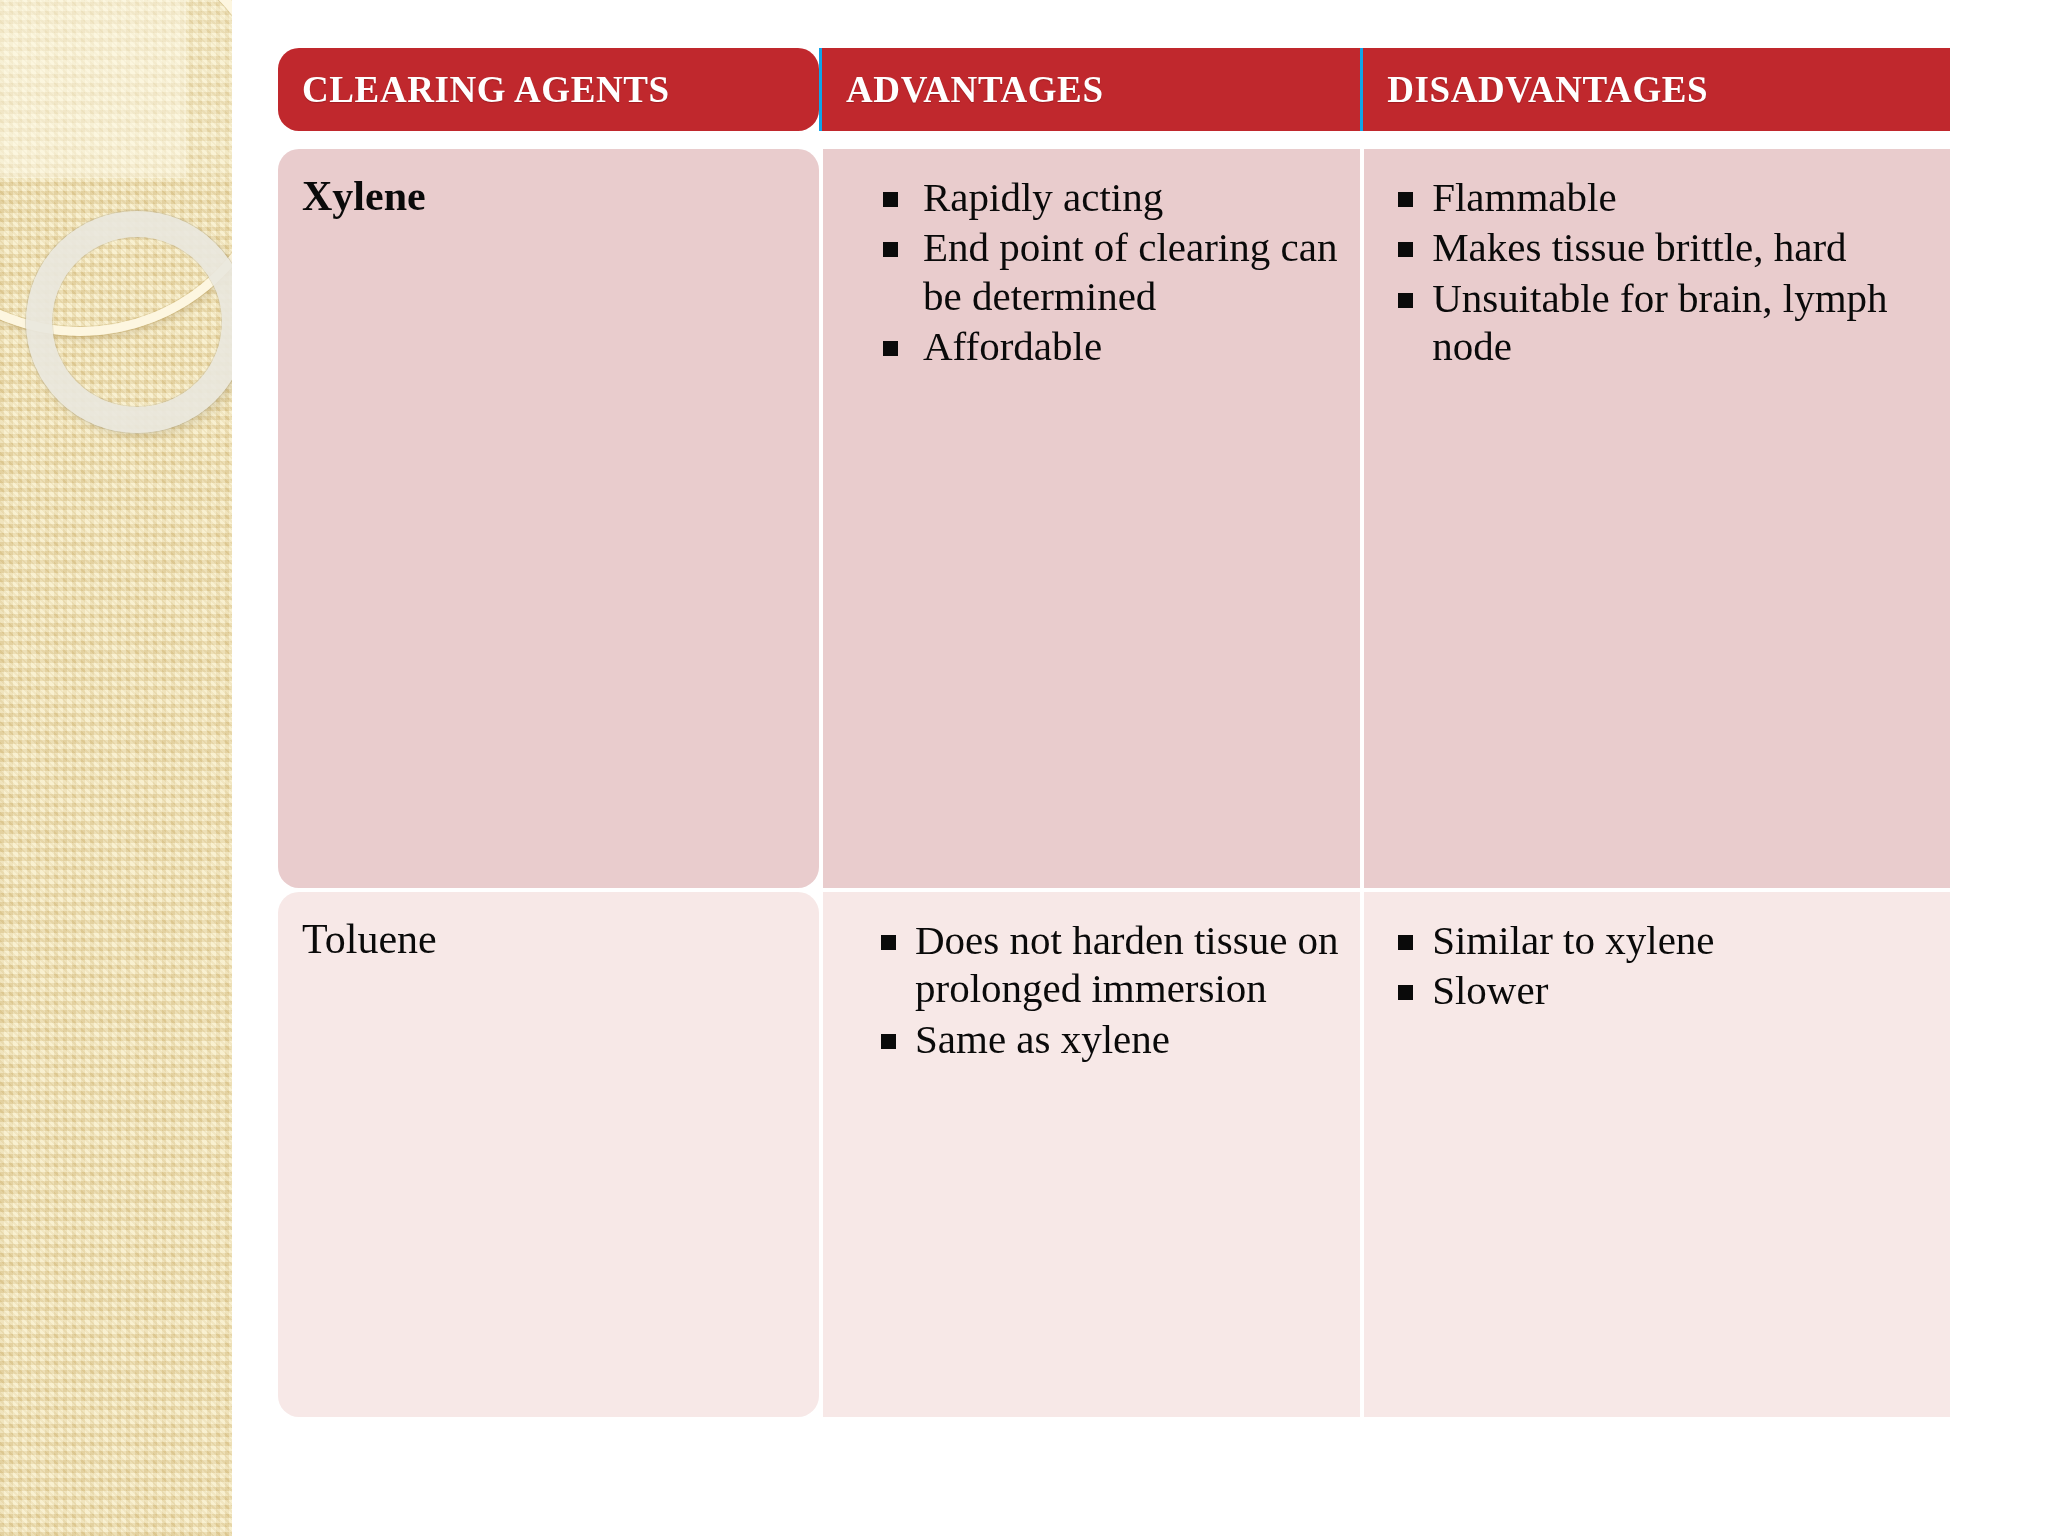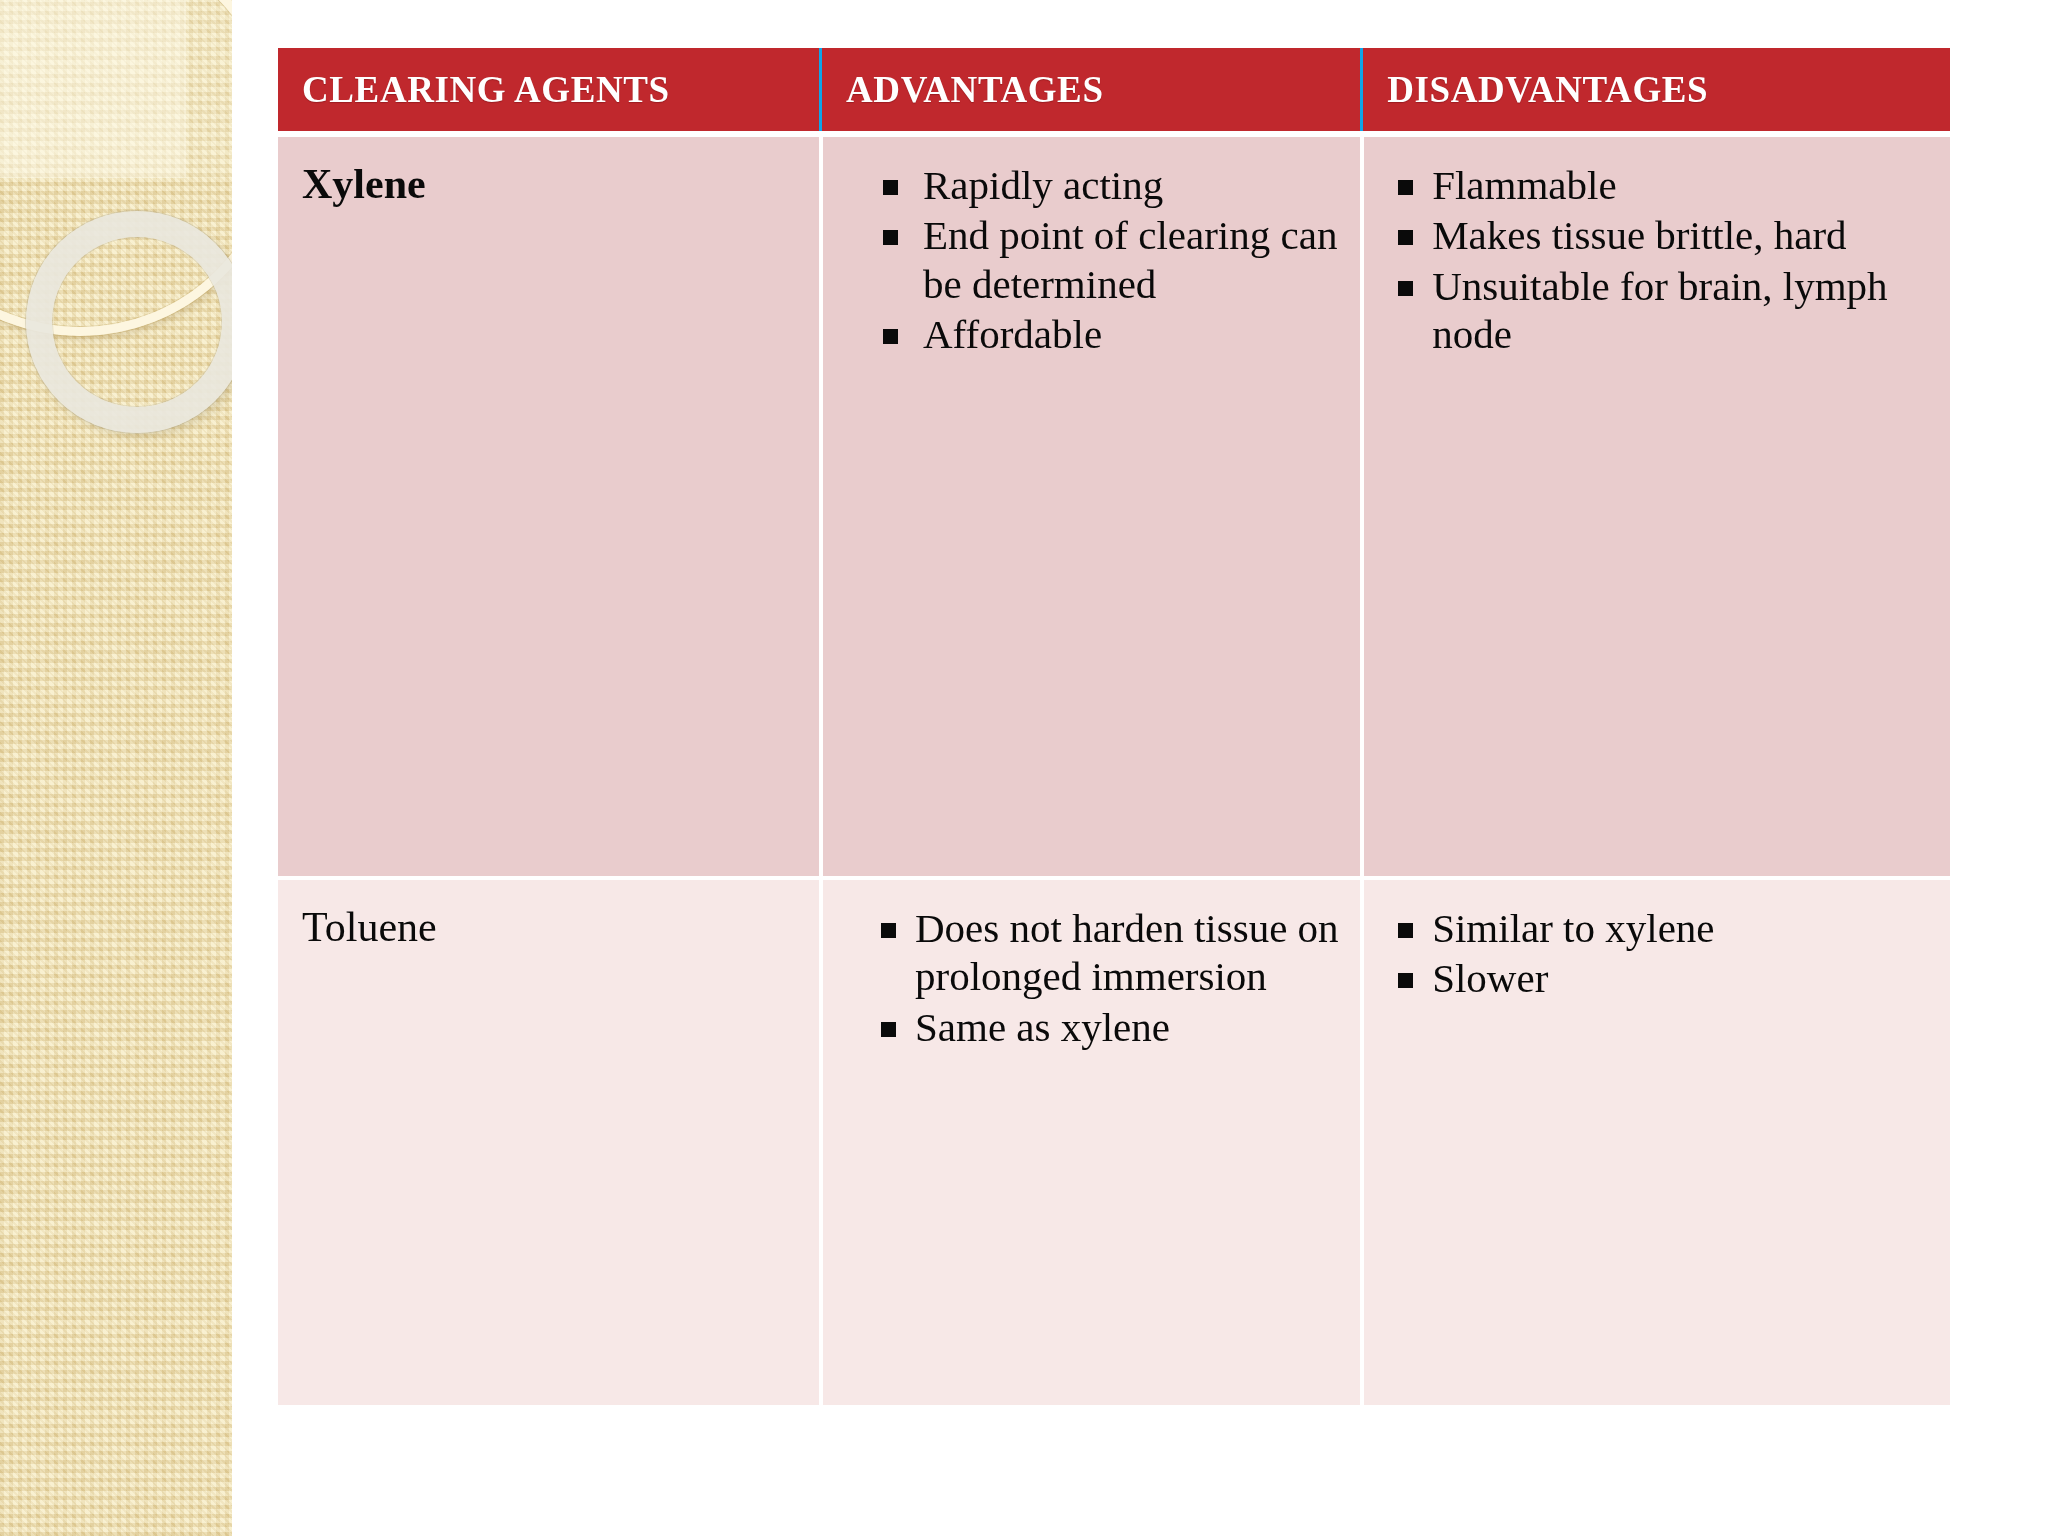--- a/index.html
+++ b/index.html
@@ -97,21 +97,21 @@
     width: 1672px;
   }
   .t-row {
     display: flex;
     width: 100%;
   }
   .t-cell {
     box-sizing: border-box;
     position: relative;
   }
-  .col1 { width: 567px; }
+  .col1 { width: 567px; border-radius: 21px; }
   .col2 { width: 567px; }
   .col3 { width: 618px; }
 
   
   .t-head .t-cell {
     background: #c0282d;
     height: 83px;
     display: flex;
     align-items: center;
     padding-left: 24px;
@@ -123,21 +123,21 @@
     color: #ffffff;
     font-weight: bold;
     font-size: 37px;
     letter-spacing: 0.6px;
     line-height: 1;
     white-space: nowrap;
     text-shadow: 0 1px 1px rgba(90,10,12,0.35);
   }
 
   
-  .t-body1 { margin-top: 6px; }
+  .t-body1 { margin-top: 18px; }
   .t-body1 .t-cell {
     background: #e9cccd;
     min-height: 739px;
   }
   .t-body2 { margin-top: 4px; }
   .t-body2 .t-cell {
     background: #f7e8e7;
     min-height: 525px;
   }
   .t-body1 .col2, .t-body1 .col3,

